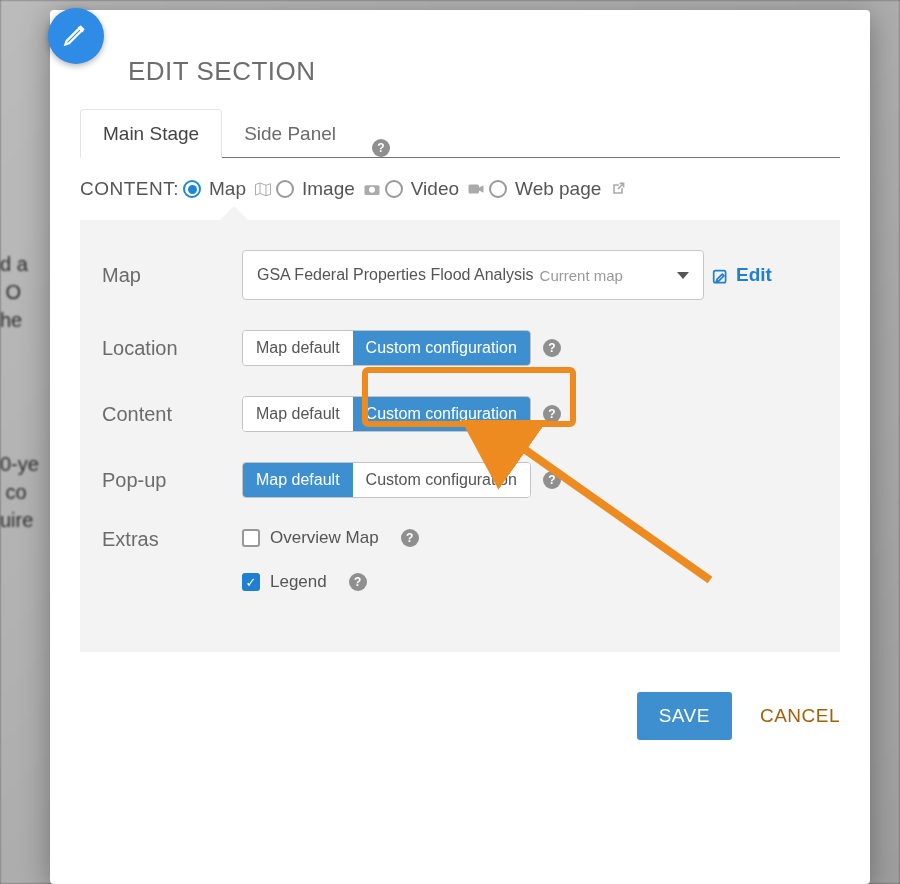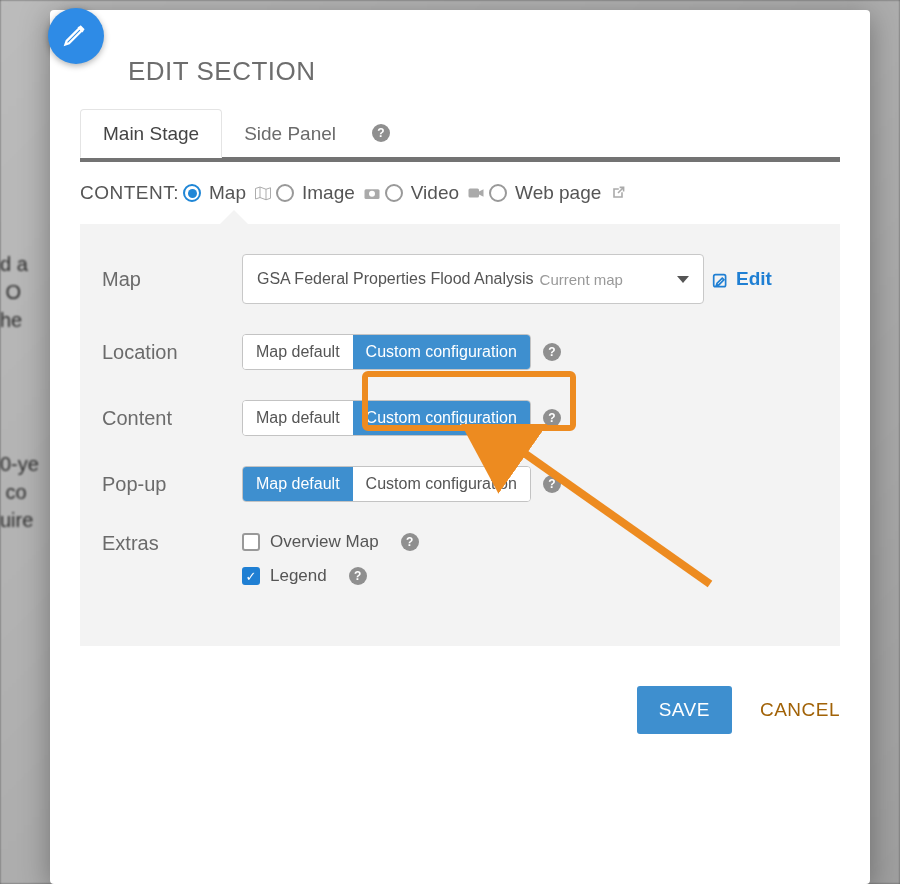--- a/index.html
+++ b/index.html
@@ -65,23 +65,23 @@
     font-weight: 700;
     line-height: 1.35;
     padding: 12px 16px;
     resize: none;
     font-family: inherit;
     color: #222;
   }
 
   .tabs-row {
     display: flex;
-    align-items: center;
+    align-items: flex-end;
     margin-top: 22px;
-    border-bottom: 5px solid #737373;
+    border-bottom: 1px solid #737373;
     gap: 0;
   }
   .tab {
     font-size: 19px;
     color: #6b6b6b;
     padding: 13px 22px 12px 22px;
     cursor: pointer;
     position: relative;
   }
   .tab.active {
@@ -219,21 +219,21 @@
   }
   .toggle-btn.active {
     background: #3e8fcf;
     color: #fff;
   }
   .cfg-row .help-dot { margin-left: 12px; }
 
   .extras-col {
     display: flex;
     flex-direction: column;
-    gap: 14px;
+    gap: 24px;
   }
   .chk-row {
     display: flex;
     align-items: center;
     gap: 10px;
     color: #555;
     font-size: 17px;
   }
   .chk {
     width: 18px; height: 18px;

